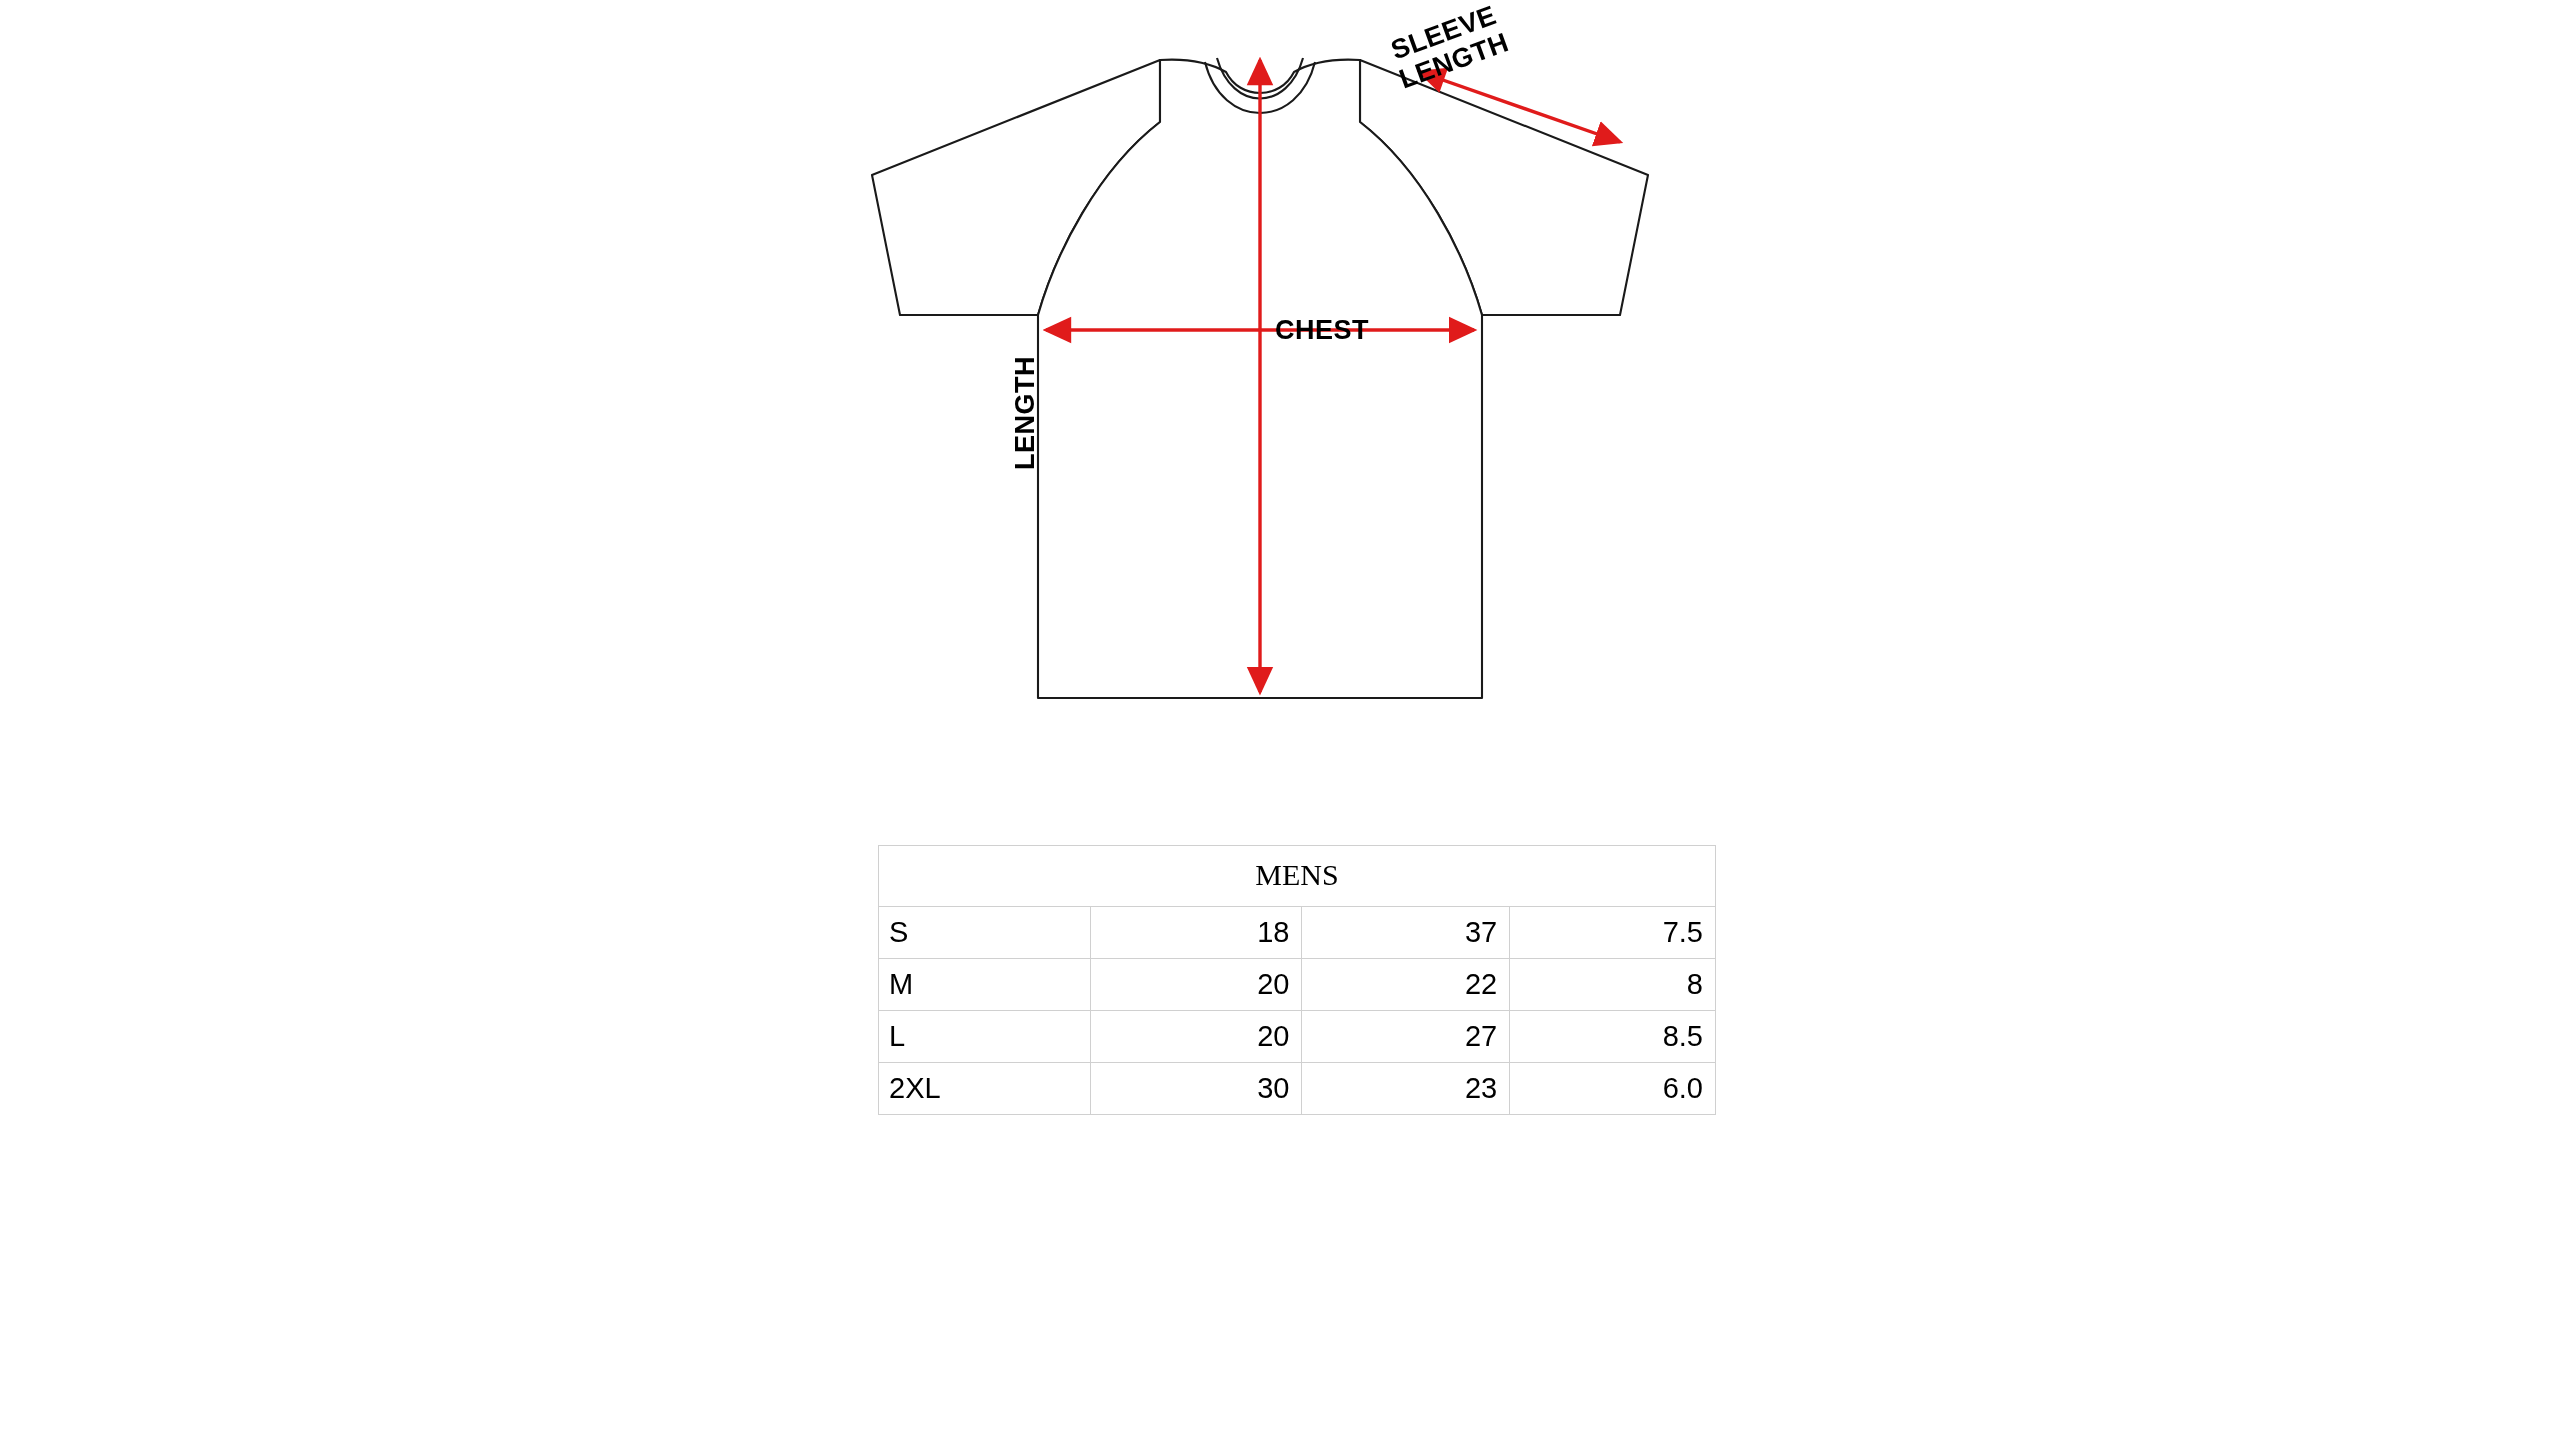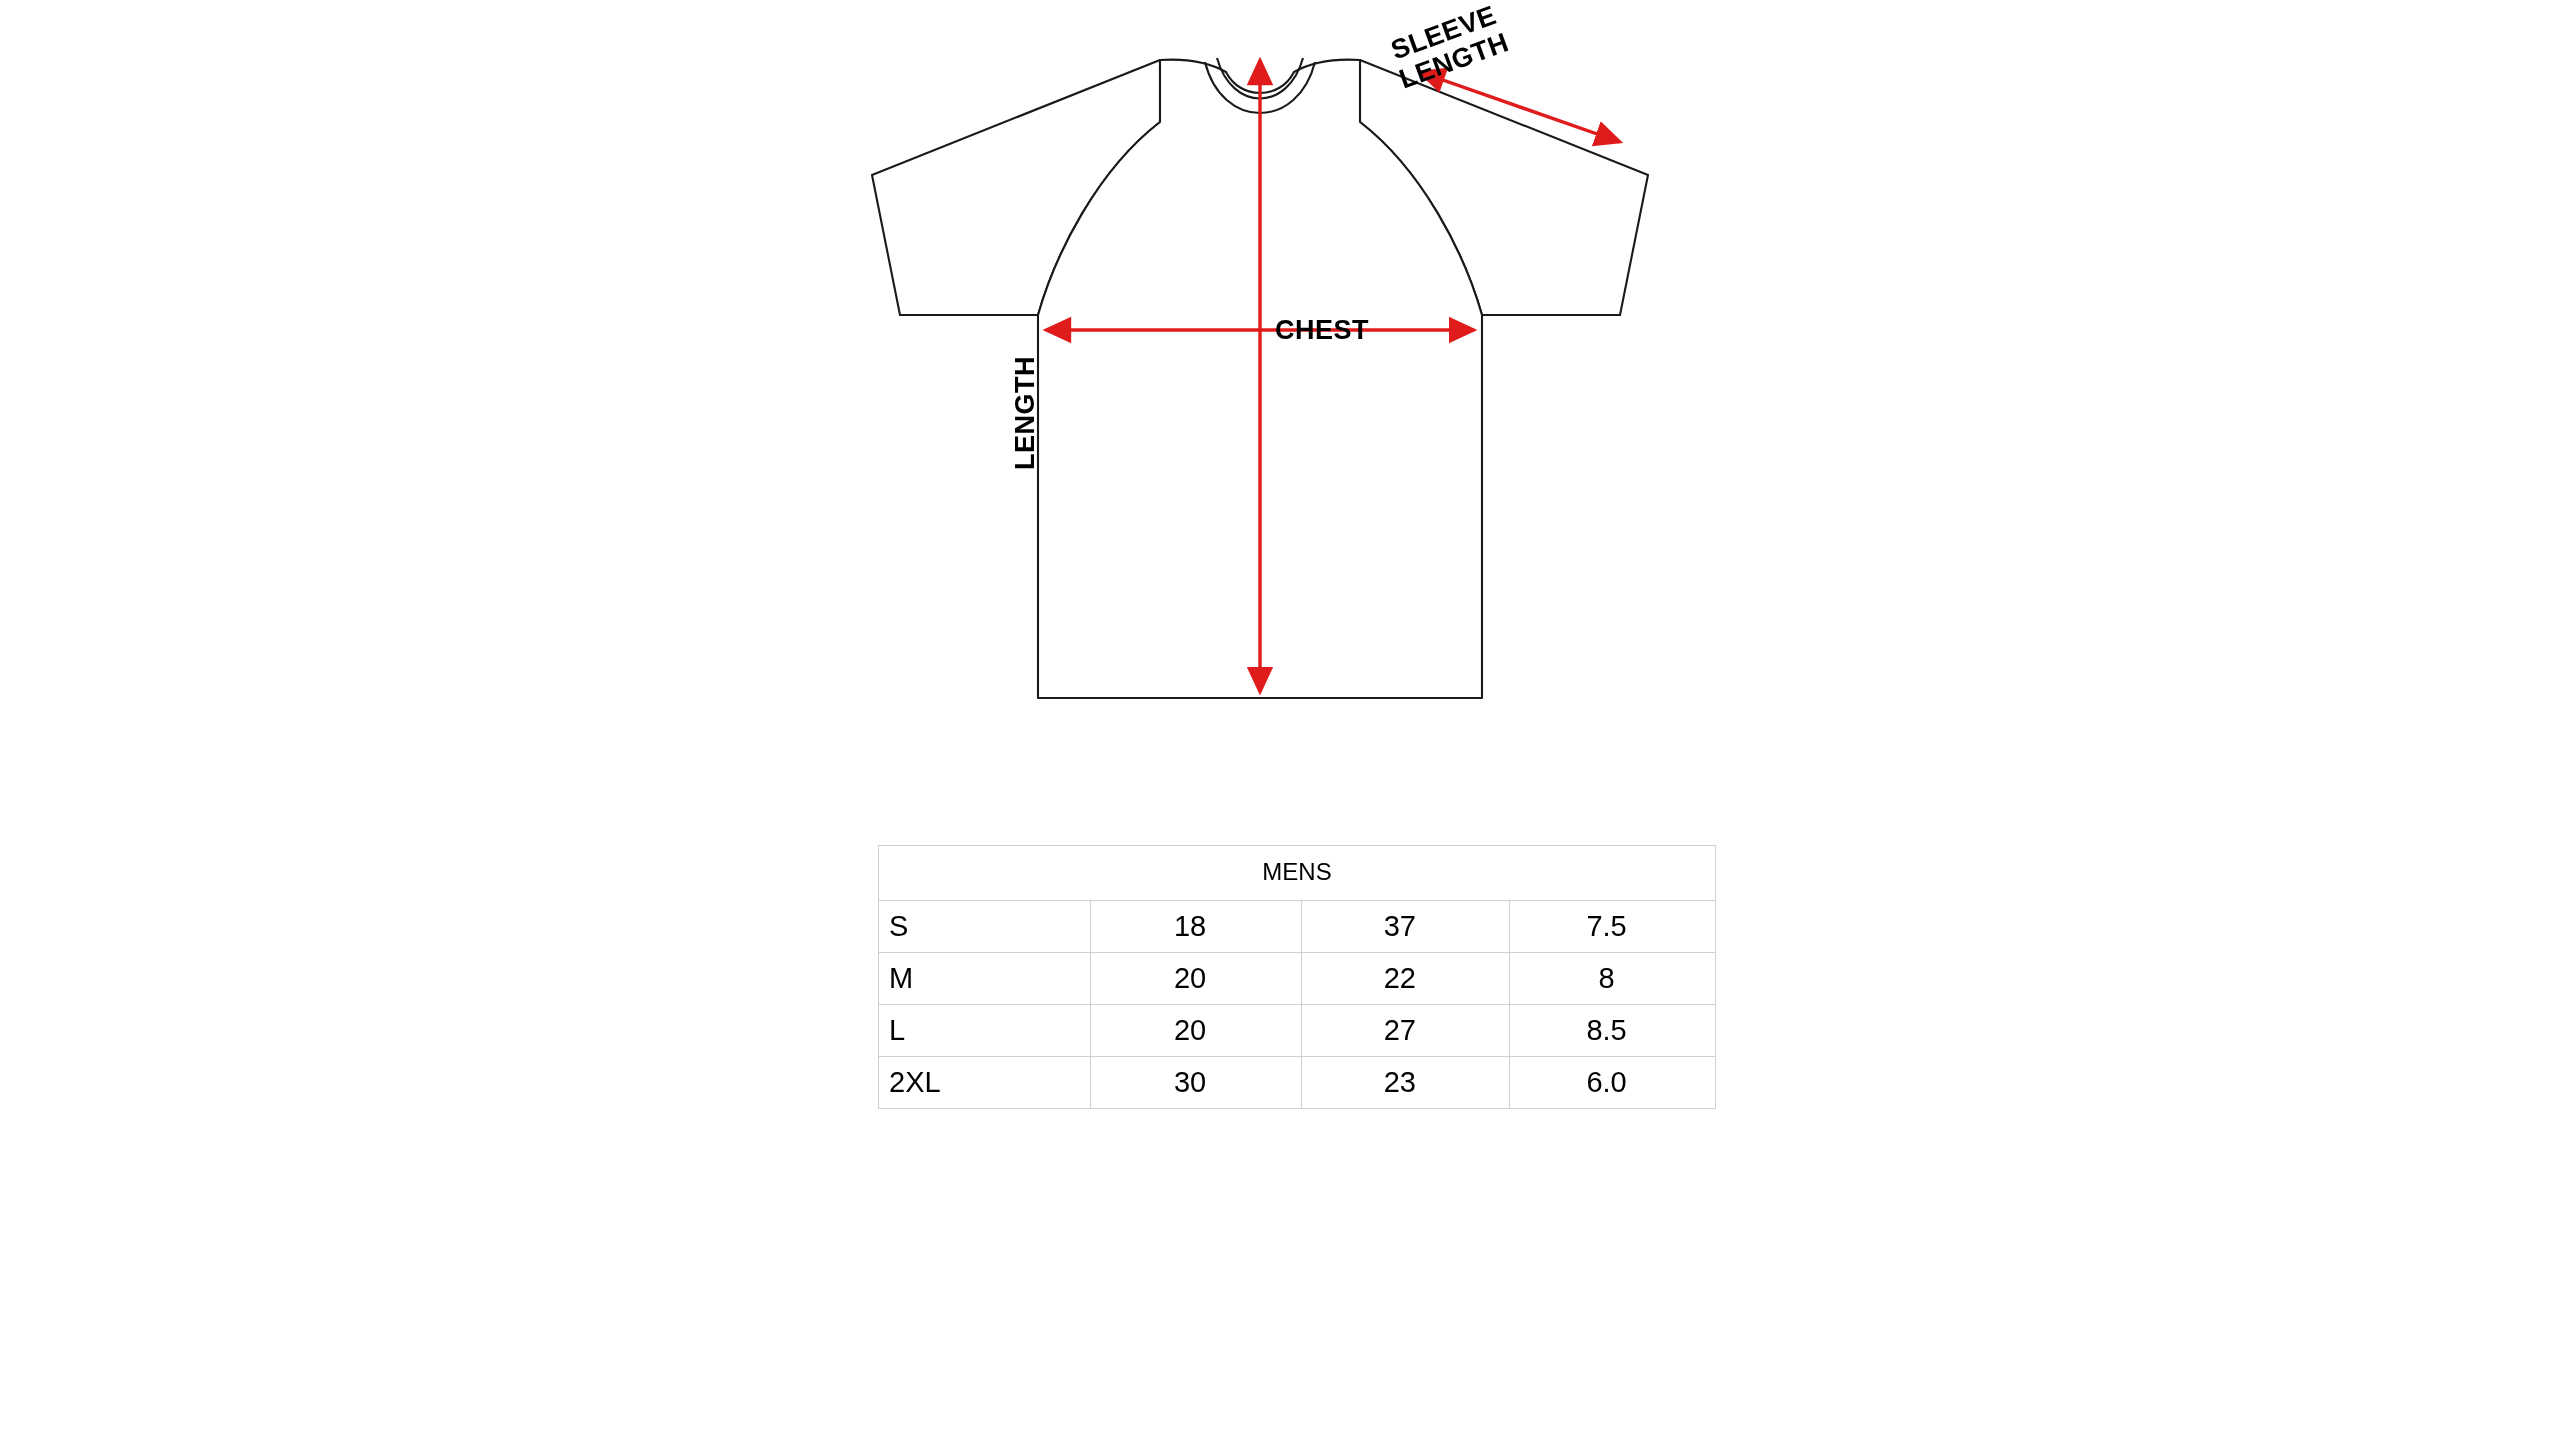--- a/index.html
+++ b/index.html
@@ -66,37 +66,38 @@
     border-collapse: collapse;
     font-family: "Liberation Sans", sans-serif;
     color: #000000;
   }
   #size-table td, #size-table th {
     border: 1px solid #d0d0d0;
     font-weight: normal;
   }
   .tbl-title {
     text-align: center;
-    font-size: 24px;
+    font-size: 30px;
     padding: 12px 0 14px 0;
+    font-family: Liberation Serif, serif;
   }
   .tbl-head {
     text-align: center;
     font-size: 29px;
     padding: 16px 10px;
     line-height: 1.38;
     vertical-align: middle;
   }
   .cell-size {
     text-align: left;
     font-size: 29px;
     padding: 9px 0 9px 10px;
   }
   .cell-num {
-    text-align: center;
+    text-align: right;
     font-size: 29px;
     padding: 9px 12px 9px 0;
   }
   col.c-size { width: 212px; }
   col.c-chest { width: 212px; }
   col.c-length { width: 208px; }
   col.c-sleeve { width: 206px; }
 </style>
 </head>
 <body>

